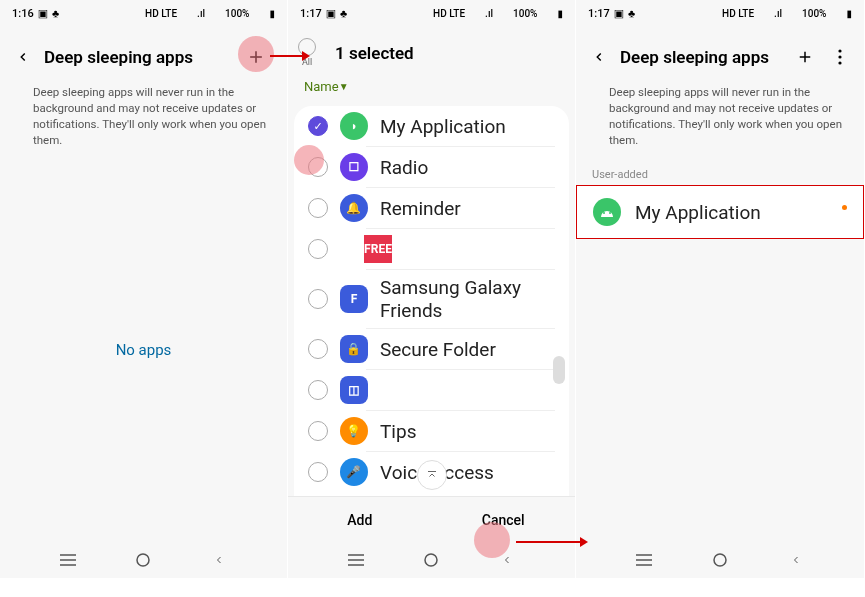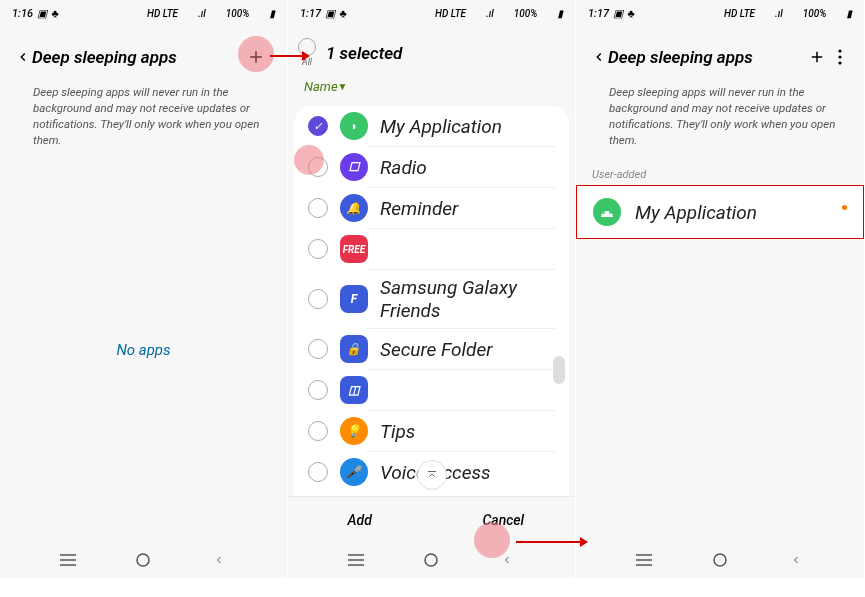--- a/index.html
+++ b/index.html
@@ -1,32 +1,32 @@
 <!DOCTYPE html>
 <html><head>
 <meta charset="utf-8">
 <style>
   * { box-sizing: border-box; margin: 0; padding: 0; font-family: -apple-system, BlinkMacSystemFont, "Segoe UI", Roboto, sans-serif; }
   body { background: #fff; width: 865px; height: 597px; display: flex; position: relative; }
-  .phone { width: 288px; height: 578px; background: #f7f7f7; position: relative; display: flex; flex-direction: column; border-right: 1px solid #fff; font-style: italic; }
+  .phone { width: 288px; height: 578px; background: #f7f7f7; position: relative; display: flex; flex-direction: column; border-right: 1px solid #fff; }
   .status-bar { height: 26px; display: flex; justify-content: space-between; align-items: center; padding: 0 12px; font-size: 11px; font-weight: 500; color: #000; }
   .status-left { display: flex; align-items: center; gap: 4px; }
   .status-right { display: flex; align-items: center; gap: 20px; font-size: 10px; }
-  .header { display: flex; align-items: center; padding: 14px 14px 8px 14px; }
+  .header { display: flex; align-items: center; padding: 14px 14px 8px 14px; gap: 12px; }
   .back-chevron { width: 18px; height: 18px; display: flex; align-items: center; justify-content: center; }
   .title { font-size: 17px; font-weight: 600; color: #000; flex: 1; }
   .plus-btn { width: 34px; height: 34px; display: flex; align-items: center; justify-content: center; font-size: 22px; font-weight: 300; }
   .more-btn { width: 20px; display: flex; align-items: center; justify-content: center; font-size: 18px; }
   .desc { padding: 2px 16px 10px 33px; font-size: 11.5px; color: #555; line-height: 1.4; }
   .empty { flex: 1; display: flex; align-items: center; justify-content: center; color: #0369a1; font-size: 15px; }
   .navbar { height: 36px; display: flex; justify-content: space-around; align-items: center; padding: 0 30px; }
   .nav-icon { width: 20px; height: 20px; color: #444; display:flex; align-items:center; justify-content:center; }
 
   
-  .sel-header { display: flex; align-items: center; gap: 10px; padding: 12px 14px 6px 10px; }
+  .sel-header { display: flex; align-items: center; gap: 19px; padding: 12px 14px 6px 10px; }
   .all-circle-wrap { display:flex; flex-direction:column; align-items:center; gap:1px;}
   .all-circle { width: 18px; height: 18px; border: 1.5px solid #aaa; border-radius: 50%; }
   .all-label { font-size: 9px; color:#666; }
   .sel-title { font-size: 17px; font-weight: 600; }
   .sort-row { padding: 6px 16px 8px 16px; display:flex; align-items:center; font-size:13px; color:#4d7c0f; }
   .sort-arrow { font-size: 10px; }
   .app-list { background: #fff; border-radius: 18px 18px 0 0; margin: 4px 6px 0 6px; flex: 1; overflow: hidden; position:relative; }
   .app-row-full { display: flex; align-items: center; padding: 6px 10px 6px 10px; gap: 12px; }
   .row-check { width: 20px; height: 20px; border: 1.5px solid #aaa; border-radius: 50%; flex-shrink: 0; margin-left:4px; }
   .row-check.checked { background: #5e4bdb; border-color: #5e4bdb; display:flex; align-items:center; justify-content:center; color:#fff; font-size:11px; }
@@ -145,21 +145,21 @@
       </div>
       <div class="divider"></div>
       <div class="app-row-full">
         <div class="row-check"></div>
         <div class="row-icon" style="background: rgb(59, 91, 219); font-size: 12px; border-radius: 50%;">🔔</div>
         <div class="row-name">Reminder</div>
       </div>
       <div class="divider"></div>
       <div class="app-row-full">
         <div class="row-check"></div>
-        <div class="row-icon" style="background: rgb(230, 50, 75); font-size: 10px; border-radius: 8px;">FREE</div>
+        <div class="row-icon" style="background: rgb(230, 50, 75); font-size: 12px; border-radius: 0; margin-left: 24px;">FREE</div>
       </div>
       <div class="divider"></div>
       <div class="app-row-full">
         <div class="row-check"></div>
         <div class="row-icon" style="background: rgb(59, 91, 219); font-size: 12px; border-radius: 8px;">F</div>
         <div class="row-name">Samsung Galaxy Friends</div>
       </div>
       <div class="divider"></div>
       <div class="app-row-full">
         <div class="row-check"></div>

